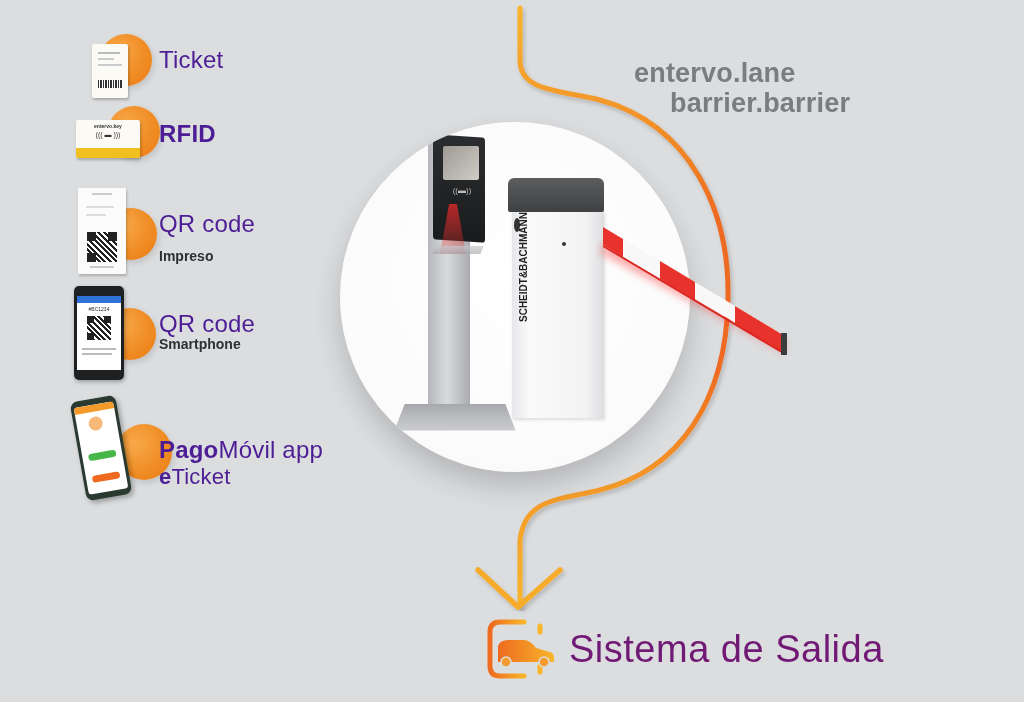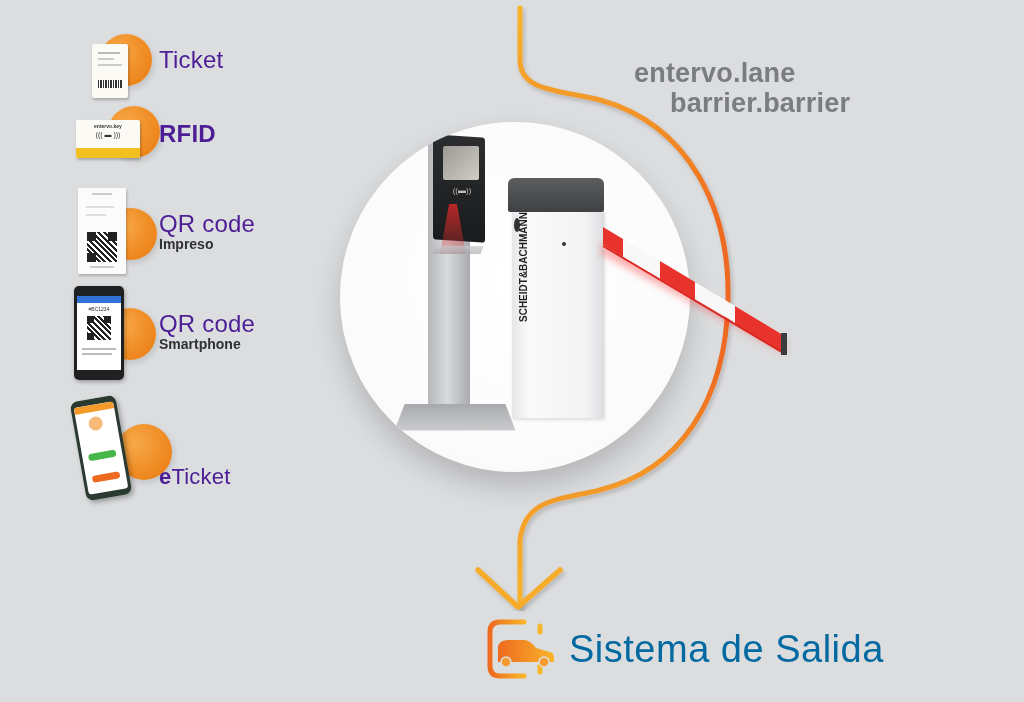--- a/index.html
+++ b/index.html
@@ -21,21 +21,21 @@
       letter-spacing: 0.2px; white-space: nowrap;
     }
     .label-sub {
       position: absolute; font-size: 14px; color: #2d2f31; font-weight: 700; white-space: nowrap;
     }
     .product-label {
       position: absolute; font-size: 27px; color: #7a7c7f; font-weight: 700; white-space: nowrap;
       letter-spacing: 0.2px;
     }
     .exit-title {
-      position: absolute; left: 569px; top: 628px; font-size: 38px; color: #0369a1;
+      position: absolute; left: 569px; top: 628px; font-size: 38px; color: #701a75;
       font-weight: 300; letter-spacing: 0.5px; white-space: nowrap;
     }
     .hero-circle {
       position: absolute; left: 340px; top: 122px; width: 350px; height: 350px; border-radius: 50%;
       background: radial-gradient(circle at 50% 45%, #ffffff 0%, #fbfbfb 70%, #f2f2f2 100%);
       box-shadow: 0 14px 28px rgba(0,0,0,0.18);
       overflow: hidden;
     }
   </style>
 </head>
@@ -119,21 +119,21 @@
     <div class="abs" style="left:8px;top:18px;width:28px;height:2px;background:#ddd;"></div>
     <div class="abs" style="left:8px;top:26px;width:20px;height:2px;background:#ddd;"></div>
     <div class="abs" style="left:9px;top:44px;width:30px;height:30px;background:
            linear-gradient(#222,#222) 0 0/9px 9px no-repeat,
            linear-gradient(#222,#222) 21px 0/9px 9px no-repeat,
            linear-gradient(#222,#222) 0 21px/9px 9px no-repeat,
            repeating-linear-gradient(45deg,#222 0 2px,#fff 2px 4px);"></div>
     <div class="abs" style="left:12px;top:78px;width:24px;height:2px;background:#ccc;"></div>
   </div>
   <div class="label-main" style="left:89px;top:26px;">QR code</div>
-  <div class="label-sub" style="left:89px;top:52px;">Impreso</div>
+  <div class="label-sub" style="left:89px;top:64px;">Impreso</div>
 </div>
 
 <div class="media-item" style="top:284px;width:260px;height:100px;">
   <div class="orb" style="left:34px;top:24px;width:52px;height:52px;"></div>
   <div class="abs" style="left:4px;top:2px;width:50px;height:94px;background:#1f2021;border-radius:5px;box-shadow:1px 2px 4px rgba(0,0,0,0.3);">
     <div class="abs" style="left:3px;top:10px;width:44px;height:74px;background:#fff;">
       <div class="abs" style="left:0;top:0;width:44px;height:7px;background:#2f73d8;"></div>
       <div class="abs" style="left:0;top:10px;width:44px;text-align:center;font-size:5px;color:#333;">#BC1234</div>
       <div class="abs" style="left:10px;top:20px;width:24px;height:24px;background:
              linear-gradient(#222,#222) 0 0/7px 7px no-repeat,
@@ -151,20 +151,23 @@
 <div class="media-item" style="top:394px;width:260px;height:115px;">
   <div class="orb" style="left:46px;top:30px;width:56px;height:56px;"></div>
   <div class="abs" style="left:8px;top:4px;width:46px;height:100px;background:#2a3a30;border-radius:7px;transform:rotate(-10deg);box-shadow:2px 3px 5px rgba(0,0,0,0.3);">
     <div class="abs" style="left:3px;top:6px;width:40px;height:88px;background:#fff;border-radius:3px;overflow:hidden;">
       <div class="abs" style="left:0;top:0;width:40px;height:7px;background:#f39a2a;"></div>
       <div class="abs" style="left:12px;top:12px;width:14px;height:14px;border-radius:50%;background:#f7b97a;"></div>
       <div class="abs" style="left:6px;top:48px;width:28px;height:7px;border-radius:4px;background:#48b74a;"></div>
       <div class="abs" style="left:6px;top:70px;width:28px;height:7px;border-radius:4px;background:#ee6a20;"></div>
     </div>
   </div>
+  <div class="label-main" style="left:89px;top:42px;">
+    <span style="font-weight:700;">Pago</span><span>Móvil app</span>
+  </div>
   <div class="label-main" style="left:89px;top:70px;font-size:22px;">
     <span style="font-weight:700;">e</span><span>Ticket</span>
   </div>
 </div>
 
 <div class="product-label" style="left:634px;top:58px;">entervo.lane</div>
 <div class="product-label" style="left:670px;top:88px;">barrier.barrier</div>
 
 <svg class="abs" style="left:486px;top:618px" width="70" height="62" viewBox="0 0 70 62">
   <defs>

